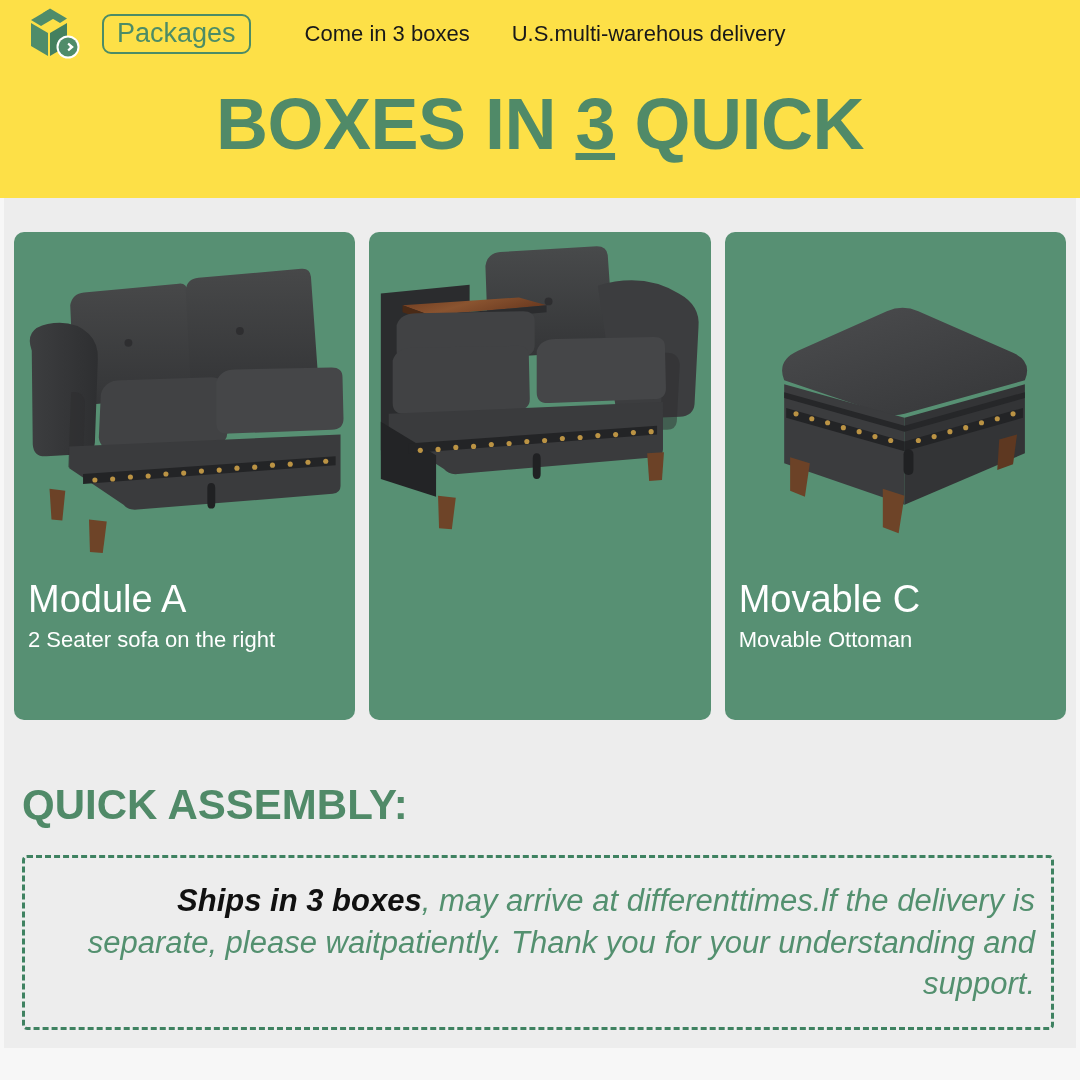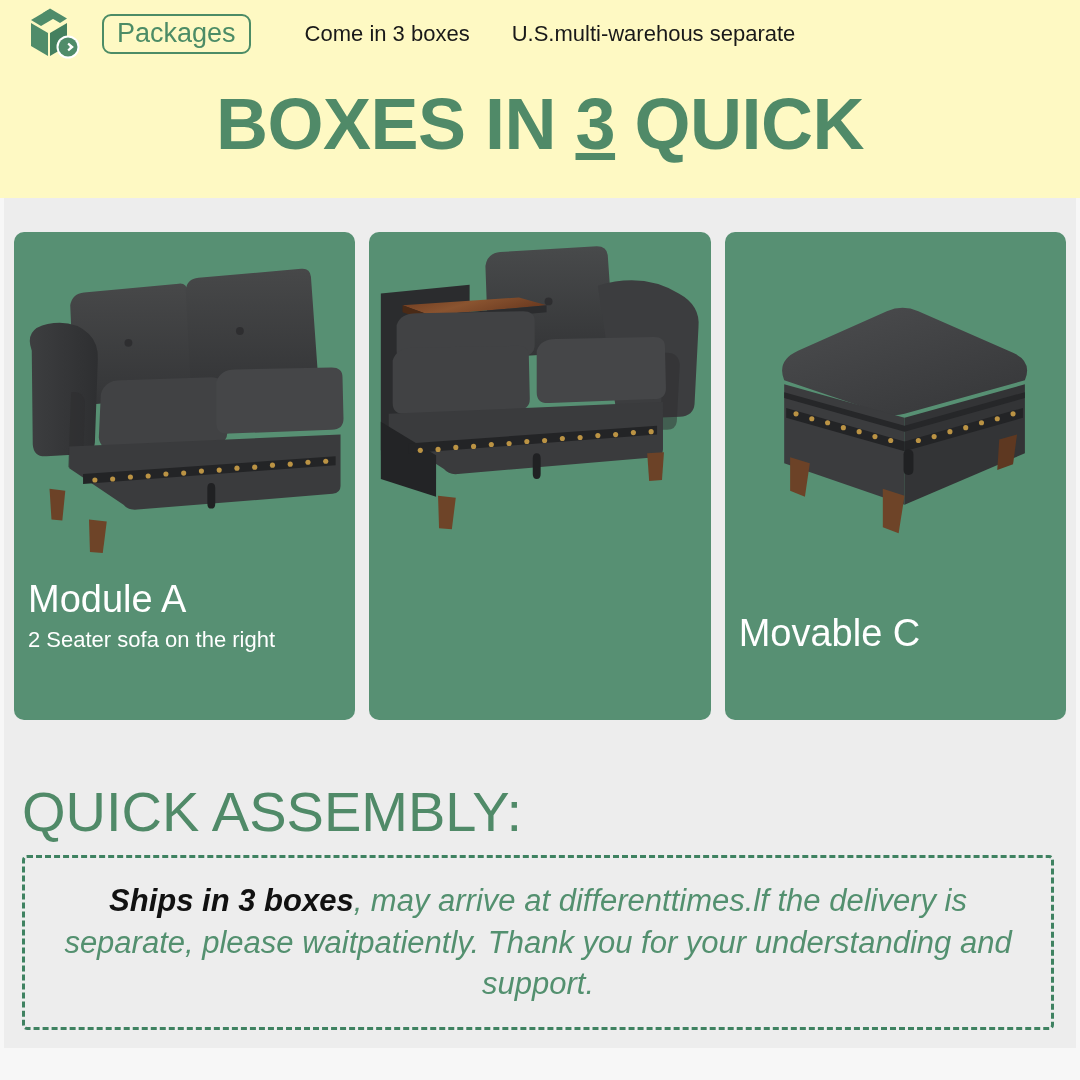--- a/index.html
+++ b/index.html
@@ -8,21 +8,21 @@
     width:1080px;height:1080px;
     background:#f7f7f7;
     font-family:"Liberation Sans",sans-serif;
     overflow:hidden;
     position:relative;
   }
 
   
   #topbar{
     position:absolute;left:0;top:0;width:1080px;height:198px;
-    background:#fef9c3;
+    background:#fde047;
   }
   #topstrip{
     position:absolute;left:0;top:0;width:1080px;height:68px;
     display:flex;align-items:center;
   }
   #box-icon{
     margin-left:24px;width:60px;height:54px;position:relative;flex:0 0 auto;
   }
   #pill{
     margin-left:18px;
@@ -77,31 +77,31 @@
   .mod-title{
     color:#ffffff;font-size:38px;line-height:1;white-space:nowrap;
   }
   .mod-sub{
     color:#ffffff;font-size:22px;line-height:1.1;margin-top:10px;white-space:nowrap;
   }
 
   
   #qa-title{
     position:absolute;left:22px;top:784px;
-    color:#508a68;font-size:56px;font-weight:normal;line-height:1;
+    color:#508a68;font-size:42px;font-weight:bold;line-height:1;
     white-space:nowrap;
   }
   #dashbox{
     position:absolute;left:22px;top:855px;width:1032px;height:175px;
     border:3px dashed #3f8261;border-radius:5px;
     box-sizing:border-box;
     display:flex;align-items:center;justify-content:center;
   }
   #dashtext{
-    text-align:center;font-style:italic;font-size:31px;line-height:1.35;
+    text-align:right;font-style:italic;font-size:31px;line-height:1.35;
     color:#53906f;padding:0 16px;
   }
   #dashtext .strong{color:#111111;font-weight:bold;}
 </style>
 </head>
 <body>
 
 <div id="topbar">
 
   <div id="topstrip">
@@ -119,21 +119,21 @@
         <circle cx="44" cy="40" r="11.5" fill="#ffffff"></circle>
         <circle cx="44" cy="40" r="9.5" fill="#4f8c6a"></circle>
         <path d="M39 40 h7 l-2.6 -2.8 1.5 -1.4 5 4.2 -5 4.2 -1.5 -1.4 2.6 -2.8 h-7 z" fill="#ffffff"></path>
       </svg>
     </span>
 
     <span id="pill">Packages</span>
 
     <span id="note1" class="topnote">Come in 3 boxes</span>
 
-    <span id="note2" class="topnote">U.S.multi-warehous separate</span>
+    <span id="note2" class="topnote">U.S.multi-warehous delivery</span>
   </div>
 
   <div id="headline"><span>BOXES IN </span><span class="u">3</span><span> QUICK</span></div>
 </div>
 
 <div id="panel"></div>
 
 <div id="cards">
 
   <div class="card">
@@ -294,20 +294,21 @@
 
         <path d="M186 218 q5 0 5 5 l0 16 q0 5 -5 5 q-5 0 -5 -5 l0 -16 q0 -5 5 -5 z" fill="#202123"></path>
 
         <path d="M66 226 l20 6 l-5 34 l-15 -6 z" fill="#6c4227"></path>
         <path d="M160 258 l22 7 l-6 38 l-16 -6 z" fill="#6e4428"></path>
         <path d="M278 208 l18 -5 l-4 30 l-16 6 z" fill="#5e3821"></path>
       </svg>
     </div>
     <div class="cap">
       <div class="mod-title">Movable C</div>
+      <div class="mod-sub">Movable Ottoman</div>
     </div>
   </div>
 </div>
 
 <div id="qa-title">QUICK ASSEMBLY:</div>
 
 <div id="dashbox">
   <div id="dashtext"><span class="strong">Ships in 3 boxes</span><span>, may arrive at differenttimes.lf the delivery is separate, please waitpatiently. Thank you for your understanding and support.</span></div>
 </div>
 

